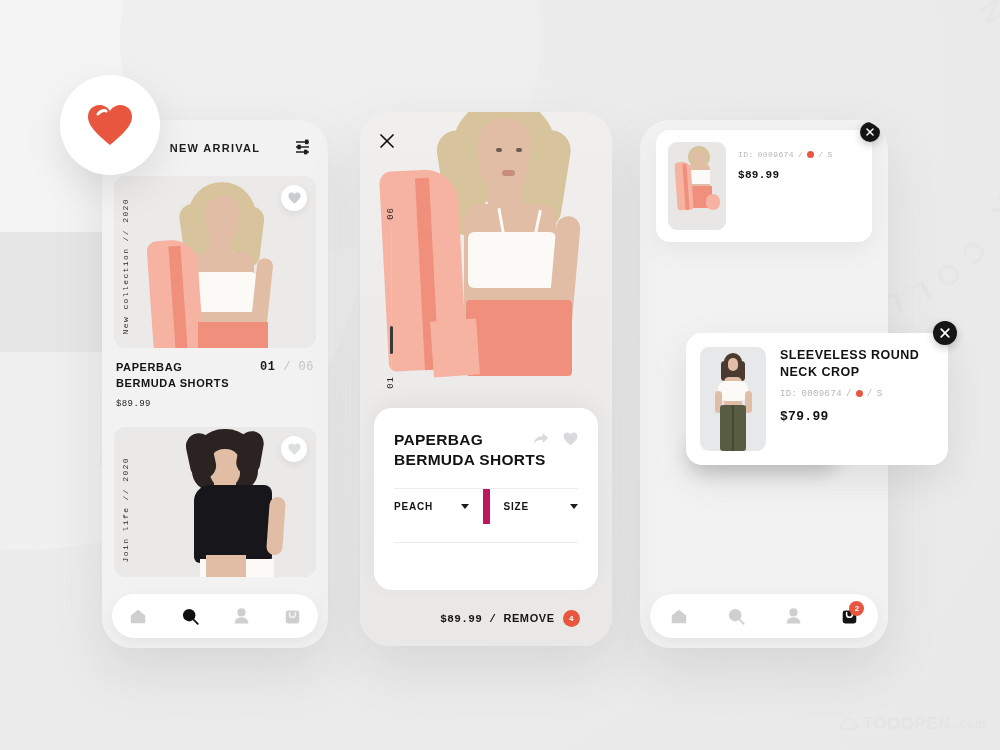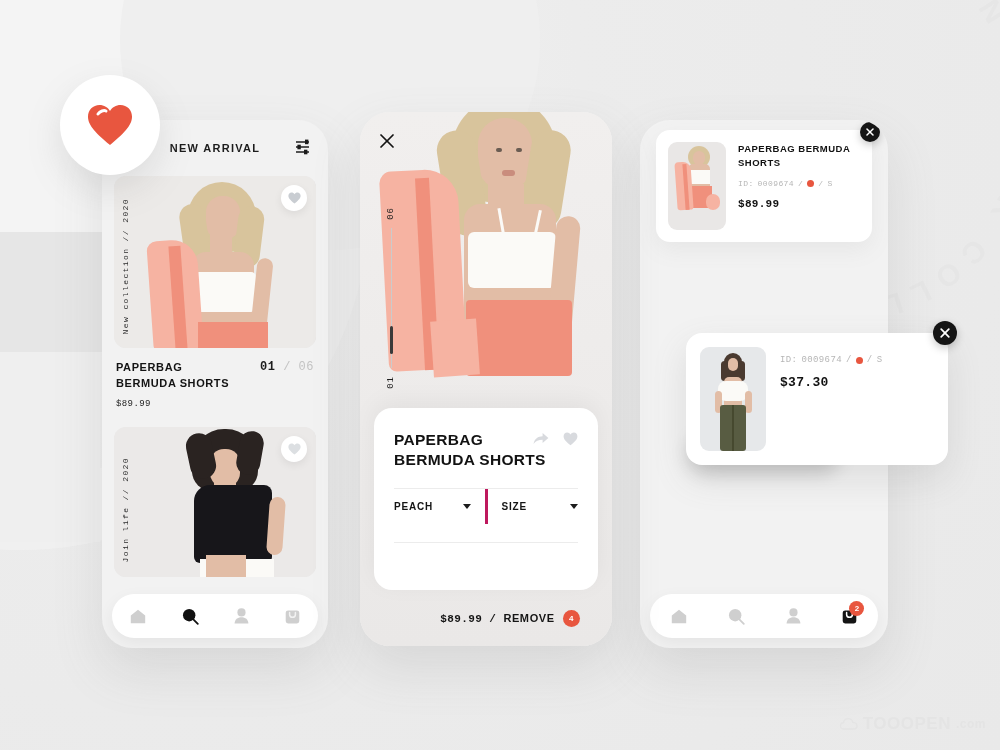--- a/index.html
+++ b/index.html
@@ -142,21 +142,21 @@
     font-size: 15.5px; font-weight: 700; letter-spacing: .3px; line-height: 1.28; color: #121212;
     max-width: 160px;
   }
   .d-actions { position: absolute; right: 20px; top: 24px; display: flex; gap: 14px; }
   .d-divider { height: 1px; background: #ececec; margin: 18px 0 0 0; }
   .selects { display: flex; }
   .sel {
     flex: 1; display: flex; align-items: center; justify-content: space-between;
     padding: 12px 0; font-size: 10px; font-weight: 700; letter-spacing: .8px; color: #151515;
   }
-  .sel:first-child { padding-right: 14px; border-right: 3px solid #be185d; }
+  .sel:first-child { padding-right: 14px; border-right: 7px solid #be185d; }
   .sel:last-child { padding-left: 14px; }
   .caret { width: 0; height: 0; border-left: 4px solid transparent; border-right: 4px solid transparent; border-top: 5px solid #1c1c1c; }
   .d-desc {
     font-family: "Liberation Mono", monospace; font-size: 8.6px; line-height: 1.95;
     color: #a9a9a9; letter-spacing: .2px; margin-top: 16px;
   }
   #buy-bar {
     position: absolute; left: 0; right: 0; bottom: 0; height: 56px;
     display: flex; align-items: center; justify-content: center; gap: 8px;
   }
@@ -450,24 +450,20 @@
         <div class="sk" style="left:25px;top:9px;width:12px;height:14px;border-radius:6px;"></div>
         <div class="sk" style="left:20px;top:22px;width:22px;height:44px;border-radius:5px;"></div>
         <div class="white-top" style="left:21px;top:28px;width:21px;height:14px;"></div>
         <div class="peach" style="left:22px;top:44px;width:22px;height:22px;"></div>
         <div class="peach-l" style="left:8px;top:20px;width:16px;height:48px;border-radius:4px 8px 3px 3px;transform:rotate(-4deg);"></div>
         <div class="peach" style="left:16px;top:22px;width:4px;height:46px;transform:rotate(-4deg);"></div>
         <div class="peach-l" style="left:38px;top:52px;width:14px;height:16px;border-radius:7px;"></div>
       </div>
     </div>
     <div style="flex:1;">
-      <div class="ci-title">
-        <div>PAPERBAG BERMUDA</div>
-        <div>SHORTS</div>
-      </div>
       <div class="ci-id">
         <span>ID:</span>
         <span>0009674</span>
         <span>/</span>
         <span class="dot"></span>
         <span>/</span>
         <span>S</span>
       </div>
       <div class="ci-price">$89.99</div>
     </div>
@@ -537,29 +533,33 @@
       <div class="hair-dark" style="left:38px;top:14px;width:7px;height:20px;border-radius:4px;background:#4a3a30;"></div>
       <div class="sk" style="left:24px;top:30px;width:18px;height:36px;border-radius:5px;"></div>
       <div class="white-top" style="left:18px;top:34px;width:30px;height:20px;border-radius:8px;"></div>
       <div class="sk" style="left:15px;top:44px;width:7px;height:22px;border-radius:4px;"></div>
       <div class="sk" style="left:45px;top:44px;width:7px;height:22px;border-radius:4px;"></div>
       <div class="olive" style="left:20px;top:58px;width:26px;height:46px;border-radius:3px;"></div>
       <div style="position:absolute;left:32px;top:58px;width:1.5px;height:46px;background:#46492f;"></div>
     </div>
   </div>
   <div style="flex:1;">
+    <div class="ci-title">
+      <div>SLEEVELESS ROUND</div>
+      <div>NECK CROP</div>
+    </div>
     <div class="ci-id">
       <span>ID:</span>
       <span>0009674</span>
       <span>/</span>
       <span class="dot"></span>
       <span>/</span>
       <span>S</span>
     </div>
-    <div class="ci-price">$37.30</div>
+    <div class="ci-price">$79.99</div>
   </div>
   <div class="close-chip" style="right:-9px;top:-12px;width:24px;height:24px;">
     <svg width="10" height="10" viewBox="0 0 10 10">
       <line x1="1.2" y1="1.2" x2="8.8" y2="8.8" stroke="#fff" stroke-width="1.7" stroke-linecap="round"></line>
       <line x1="8.8" y1="1.2" x2="1.2" y2="8.8" stroke="#fff" stroke-width="1.7" stroke-linecap="round"></line>
     </svg>
   </div>
 </div>
 
 <div id="watermark">

